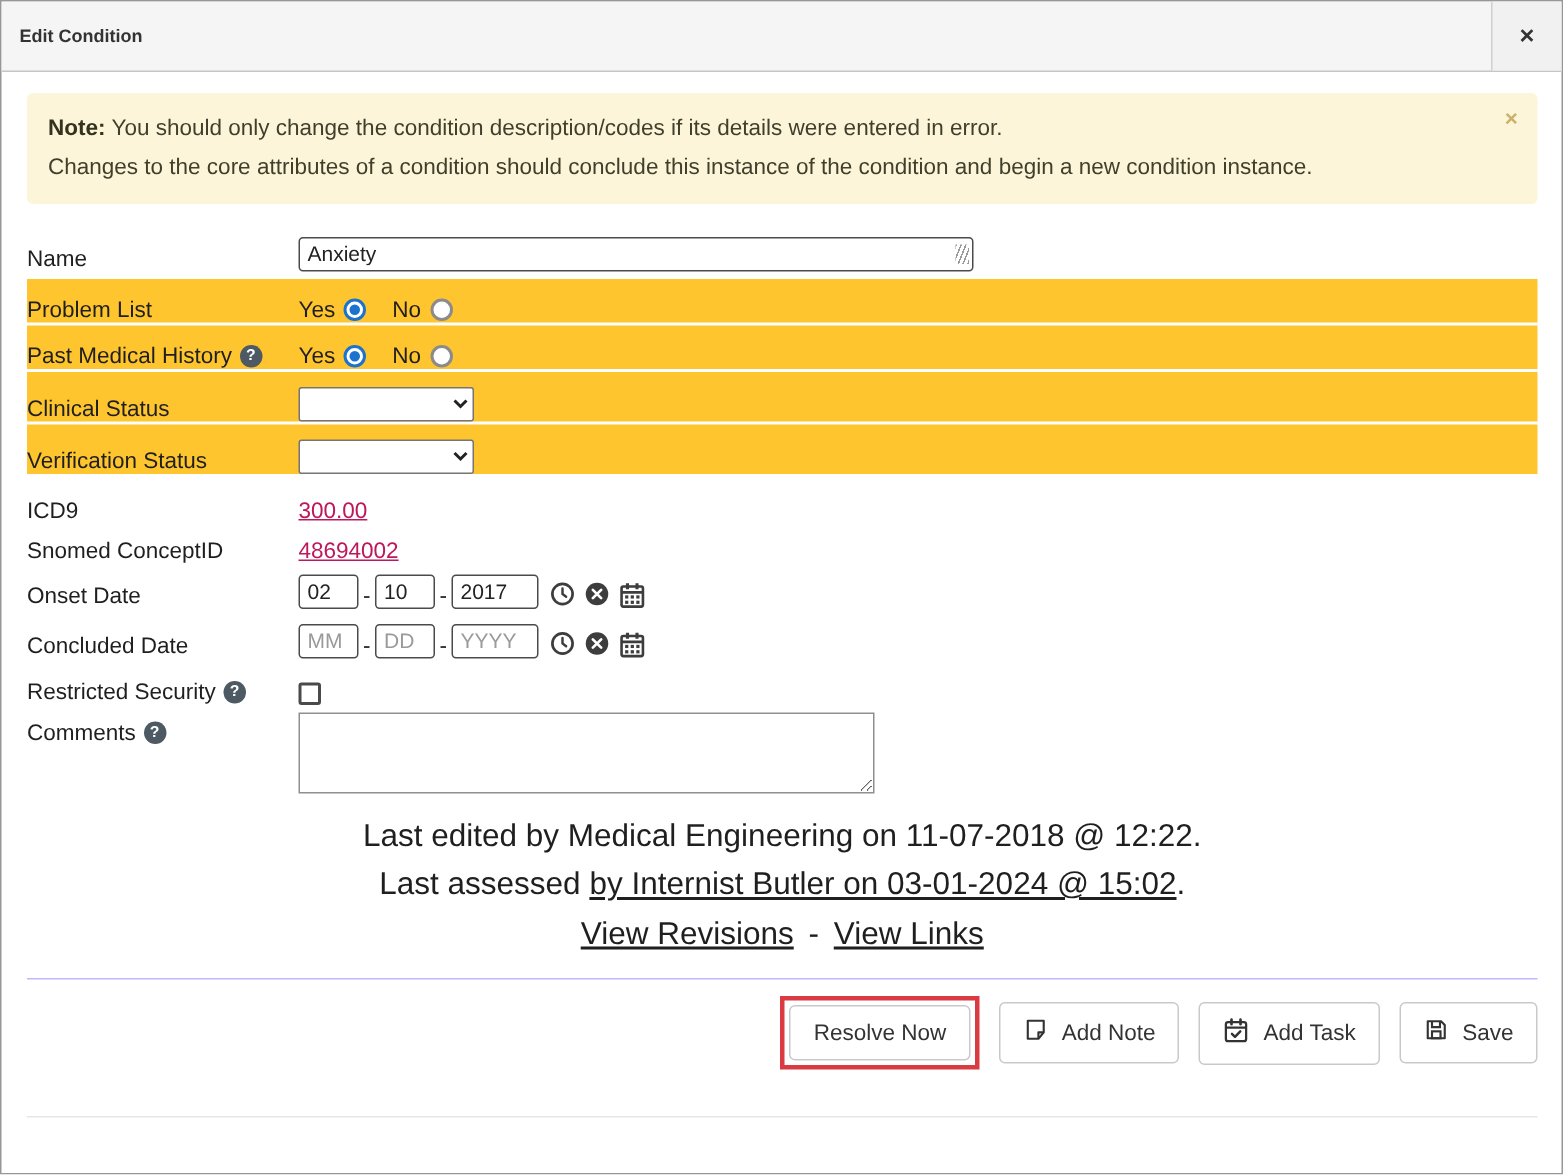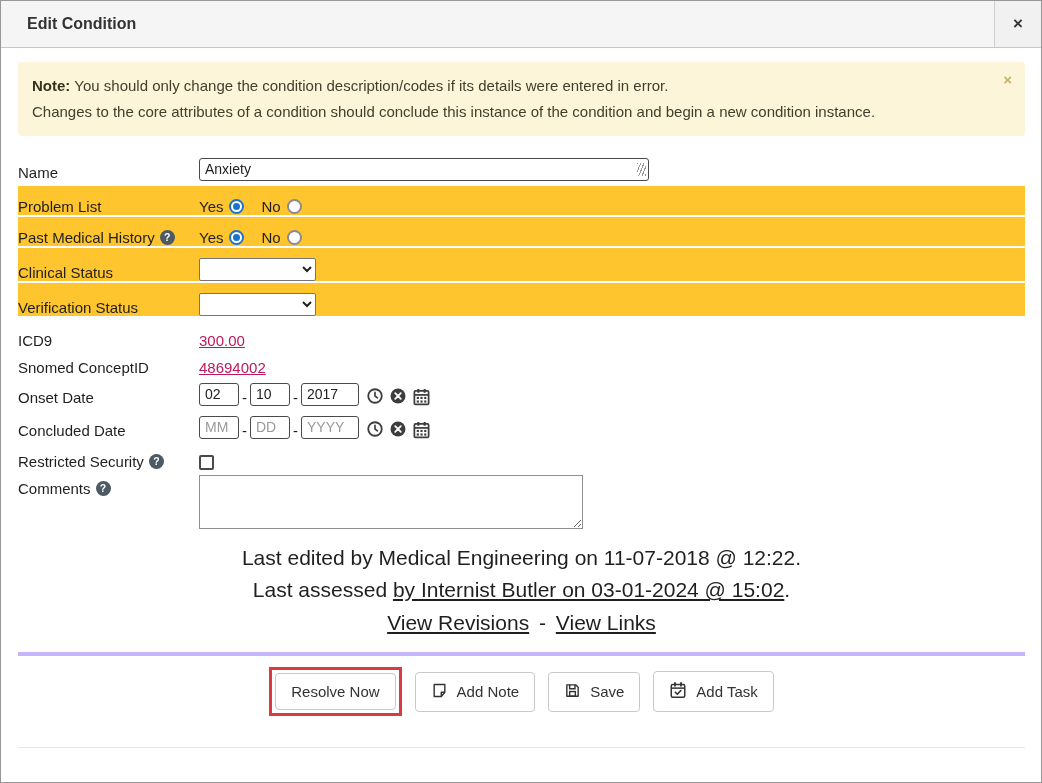--- a/index.html
+++ b/index.html
@@ -1,20 +1,20 @@
 <!DOCTYPE html>
 <html><head>
 <meta charset="utf-8">
 <style>
   html,body{margin:0;padding:0;background:#fff;font-family:"Liberation Sans",sans-serif;}
   .dialog{width:1042px;height:783px;box-sizing:border-box;border:1px solid #979797;background:#fff;display:flex;flex-direction:column;overflow:hidden;}
 
   
   .dlg-header{flex:0 0 46px;background:#f5f5f5;border-bottom:1px solid #c6c6c6;display:flex;align-items:stretch;}
-  .dlg-title{flex:1;display:flex;align-items:center;padding-left:26px;font-size:16px;font-weight:700;color:#333;}
+  .dlg-title{flex:1;display:flex;align-items:center;padding-left:12px;font-size:12px;font-weight:700;color:#333;}
   .dlg-close{width:47px;border:none;border-left:1px solid #cfcfcf;background:#f1f1f1;font-size:17px;font-weight:700;color:#333;cursor:pointer;font-family:inherit;}
 
   
   .dlg-body{flex:1;box-sizing:border-box;padding:14px 16px 0 17px;display:flex;flex-direction:column;}
 
   
   .note{position:relative;background:#fcf5d9;border-radius:4px;padding:11px 44px 11px 14px;font-size:15px;color:#403f2c;line-height:1.72;margin-bottom:17px;}
   .note b{margin-right:4px;color:#34331f;}
   .note-close{position:absolute;top:9px;right:13px;border:none;background:none;color:#c9b269;font-size:15px;font-weight:700;cursor:pointer;font-family:inherit;padding:0;}
 
@@ -59,21 +59,21 @@
   .code-link{color:#be185d;text-decoration:underline;cursor:pointer;}
 
   textarea.cmt{width:384px;height:54px;border:1px solid #8f8f8f;font-family:inherit;font-size:14px;resize:both;box-sizing:border-box;}
 
   
   .meta{margin-top:13px;text-align:center;font-size:21px;color:#1f1f1f;line-height:1.55;}
   .meta .link{color:#1f1f1f;text-decoration:underline;cursor:pointer;}
   .meta .msep{margin:0 4px;}
 
   
-  .footer{margin-top:13px;border-top:4px solid #c4b5fd;padding-top:11px;display:flex;justify-content:center;align-items:center;gap:13px;}
+  .footer{margin-top:13px;border-top:1px solid #c4b5fd;padding-top:11px;display:flex;justify-content:flex-end;align-items:center;gap:13px;}
   .btn{display:inline-flex;align-items:center;gap:9px;background:#fff;border:1px solid #c9c9c9;border-radius:4px;padding:9px 15px;font-size:15px;color:#333;font-family:inherit;cursor:pointer;white-space:nowrap;}
   .annot{border:3px solid #d93b40;padding:3px;display:inline-flex;}
   .bottom-rule{border-top:1px solid #e6e6e6;margin-top:31px;}
 </style>
 </head>
 <body>
 
 <div class="dialog">
 
   <div class="dlg-header">
@@ -259,37 +259,37 @@
         <span class="icon">
           <svg viewBox="0 0 24 24" width="17" height="17">
               <path d="M4.5 3.5h15v11l-5 6h-10z" fill="none" stroke="#333" stroke-width="2" stroke-linejoin="round"></path>
               <path d="M14.5 20v-5.5H19.5" fill="none" stroke="#333" stroke-width="2" stroke-linejoin="round"></path>
             </svg>
         </span>
         <span>Add Note</span>
       </button>
       <button class="btn">
         <span class="icon">
+          <svg viewBox="0 0 24 24" width="18" height="18">
+              <rect x="3" y="4.5" width="18" height="17" rx="2" fill="none" stroke="#333" stroke-width="2"></rect>
+              <path d="M3 9.5h18" stroke="#333" stroke-width="2"></path>
+              <path d="M8 2.4v4M16 2.4v4" stroke="#333" stroke-width="2.4" stroke-linecap="round"></path>
+              <path d="M8.4 15l2.7 2.7 4.7-5" fill="none" stroke="#333" stroke-width="2.2" stroke-linecap="round" stroke-linejoin="round"></path>
+            </svg>
+        </span>
+        <span>Add Task</span>
+      </button>
+      <button class="btn">
+        <span class="icon">
           <svg viewBox="0 0 24 24" width="17" height="17">
               <path d="M4 4h12.5L20 7.5V20H4z" fill="none" stroke="#333" stroke-width="2" stroke-linejoin="round"></path>
               <path d="M8 4v5.5h7.5V4" fill="none" stroke="#333" stroke-width="2"></path>
               <rect x="8" y="13.5" width="8" height="6.5" fill="none" stroke="#333" stroke-width="2"></rect>
             </svg>
         </span>
         <span>Save</span>
       </button>
-      <button class="btn">
-        <span class="icon">
-          <svg viewBox="0 0 24 24" width="18" height="18">
-              <rect x="3" y="4.5" width="18" height="17" rx="2" fill="none" stroke="#333" stroke-width="2"></rect>
-              <path d="M3 9.5h18" stroke="#333" stroke-width="2"></path>
-              <path d="M8 2.4v4M16 2.4v4" stroke="#333" stroke-width="2.4" stroke-linecap="round"></path>
-              <path d="M8.4 15l2.7 2.7 4.7-5" fill="none" stroke="#333" stroke-width="2.2" stroke-linecap="round" stroke-linejoin="round"></path>
-            </svg>
-        </span>
-        <span>Add Task</span>
-      </button>
     </div>
 
     <div class="bottom-rule"></div>
 
   </div>
 </div>
 
 </body></html>

